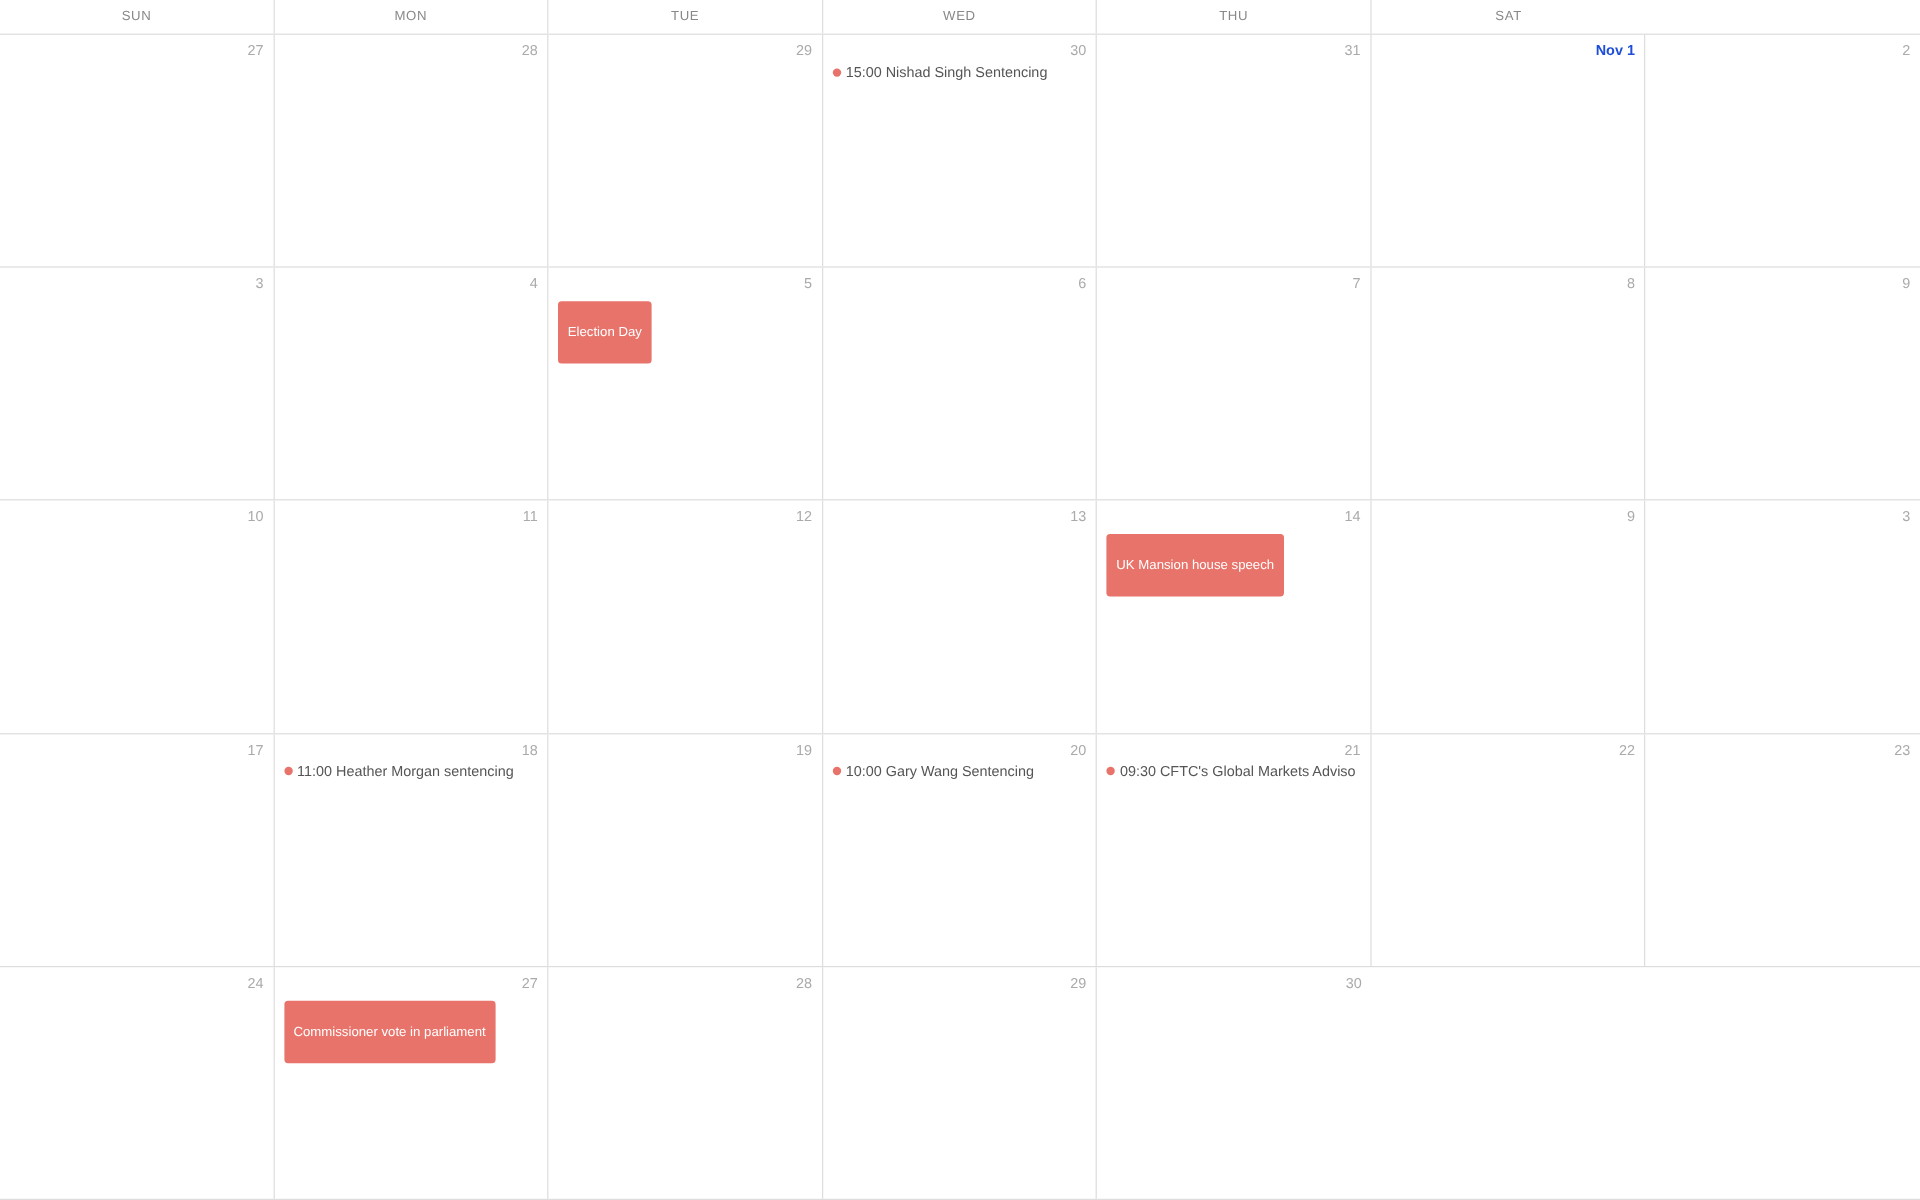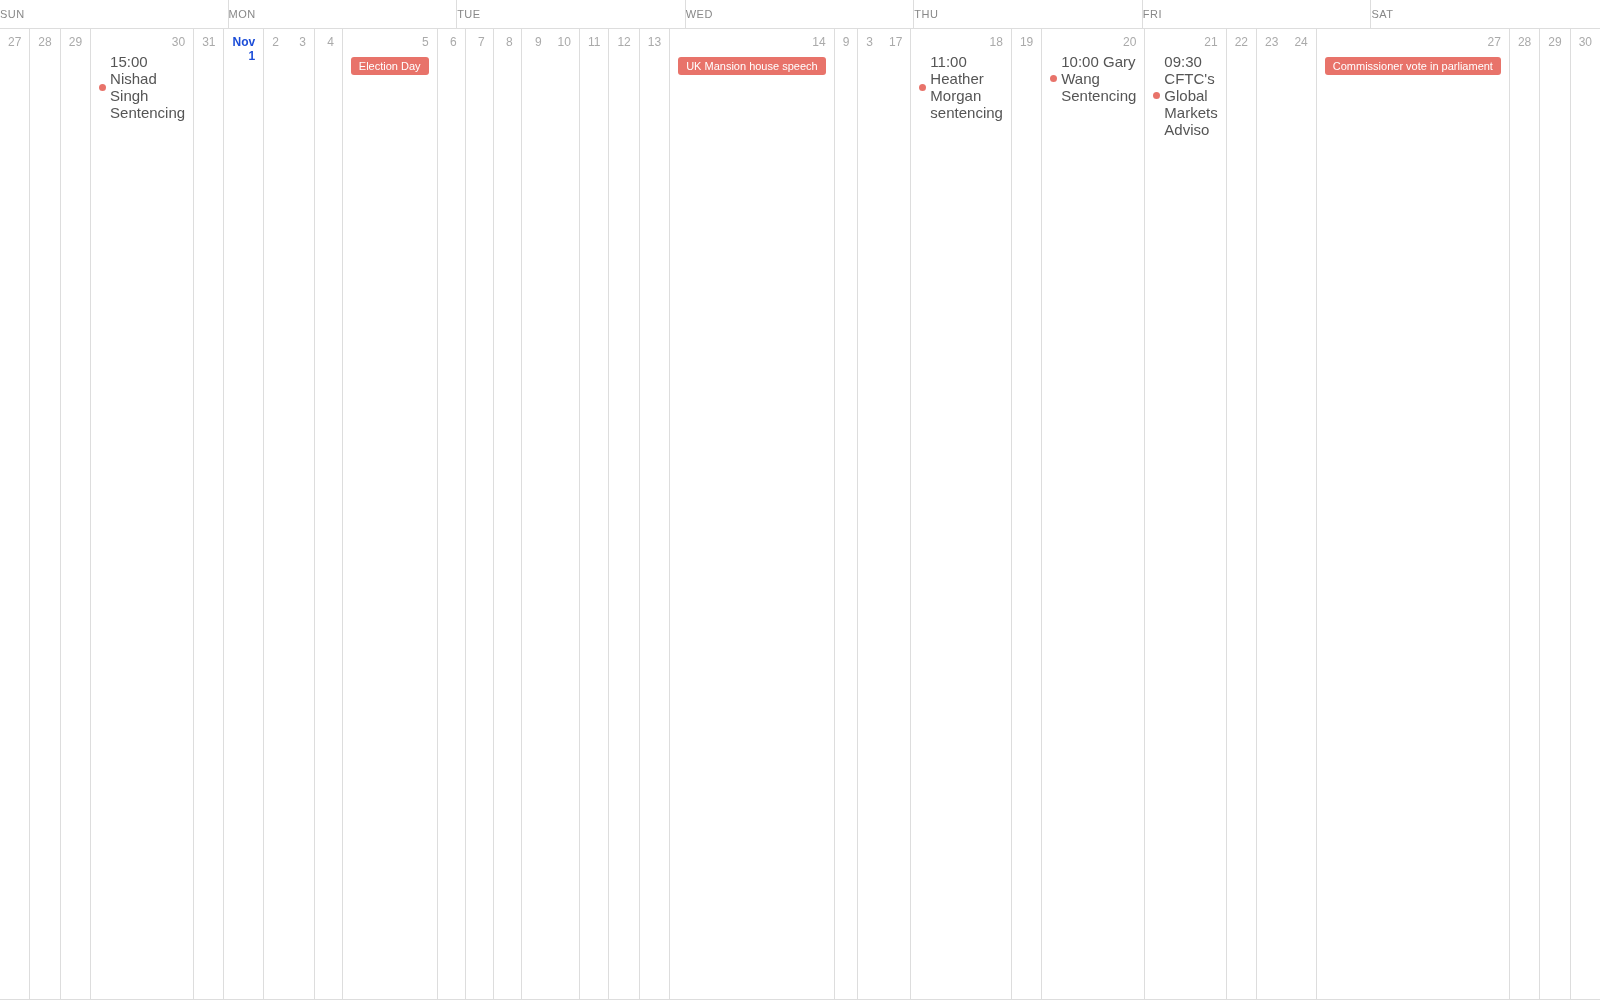--- a/index.html
+++ b/index.html
@@ -12,33 +12,34 @@
       flex-direction: column;
     }
 
     .calendar-header {
       display: grid;
       grid-template-columns: repeat(7, 1fr);
       border-bottom: 1px solid #ddd;
     }
 
     .day-header {
+      text-align: center;
       padding: 8px 0;
       font-size: 11px;
       color: #888;
       font-weight: normal;
       text-transform: uppercase;
       letter-spacing: 0.5px;
       border-right: 1px solid #ddd;
     }
     .day-header:last-child { border-right: none; }
 
     .calendar-body {
       display: flex;
-      flex-direction: row;
+      flex-direction: column;
       flex: 1;
     }
 
     .week-row {
       display: grid;
       grid-template-columns: repeat(7, 1fr);
       border-bottom: 1px solid #ddd;
       flex: 1;
       min-height: 170px;
     }
@@ -60,33 +61,33 @@
     .day-number.bold {
       font-weight: bold;
       color: #1d4ed8;
     }
 
     .event-pill {
       display: inline-block;
       background: #e8736a;
       color: #fff;
       font-size: 11px;
-      padding: 3px 8px;
+      padding: 20px 8px;
       border-radius: 3px;
       margin-top: 4px;
       white-space: nowrap;
       overflow: hidden;
       text-overflow: ellipsis;
       max-width: 100%;
     }
 
     .event-dot {
       display: flex;
       align-items: center;
-      font-size: 15px;
+      font-size: 12px;
       color: #555;
       margin-top: 4px;
       gap: 4px;
     }
     .event-dot::before {
       content: '';
       display: inline-block;
       width: 7px;
       height: 7px;
       border-radius: 50%;
@@ -97,21 +98,20 @@
 </head>
 <body>
 
 <div class="calendar">
   <div class="calendar-header">
   <div class="day-header">SUN</div>
       <div class="day-header">MON</div>
       <div class="day-header">TUE</div>
       <div class="day-header">WED</div>
       <div class="day-header">THU</div>
-      <div class="day-header">FRI</div>
       <div class="day-header">SAT</div>
     </div>
   <div class="calendar-body">
   <div class="week-row">
         <div class="day-cell">
           <div class="day-number">27</div>
         </div>
         <div class="day-cell">
           <div class="day-number">28</div>
         </div>

